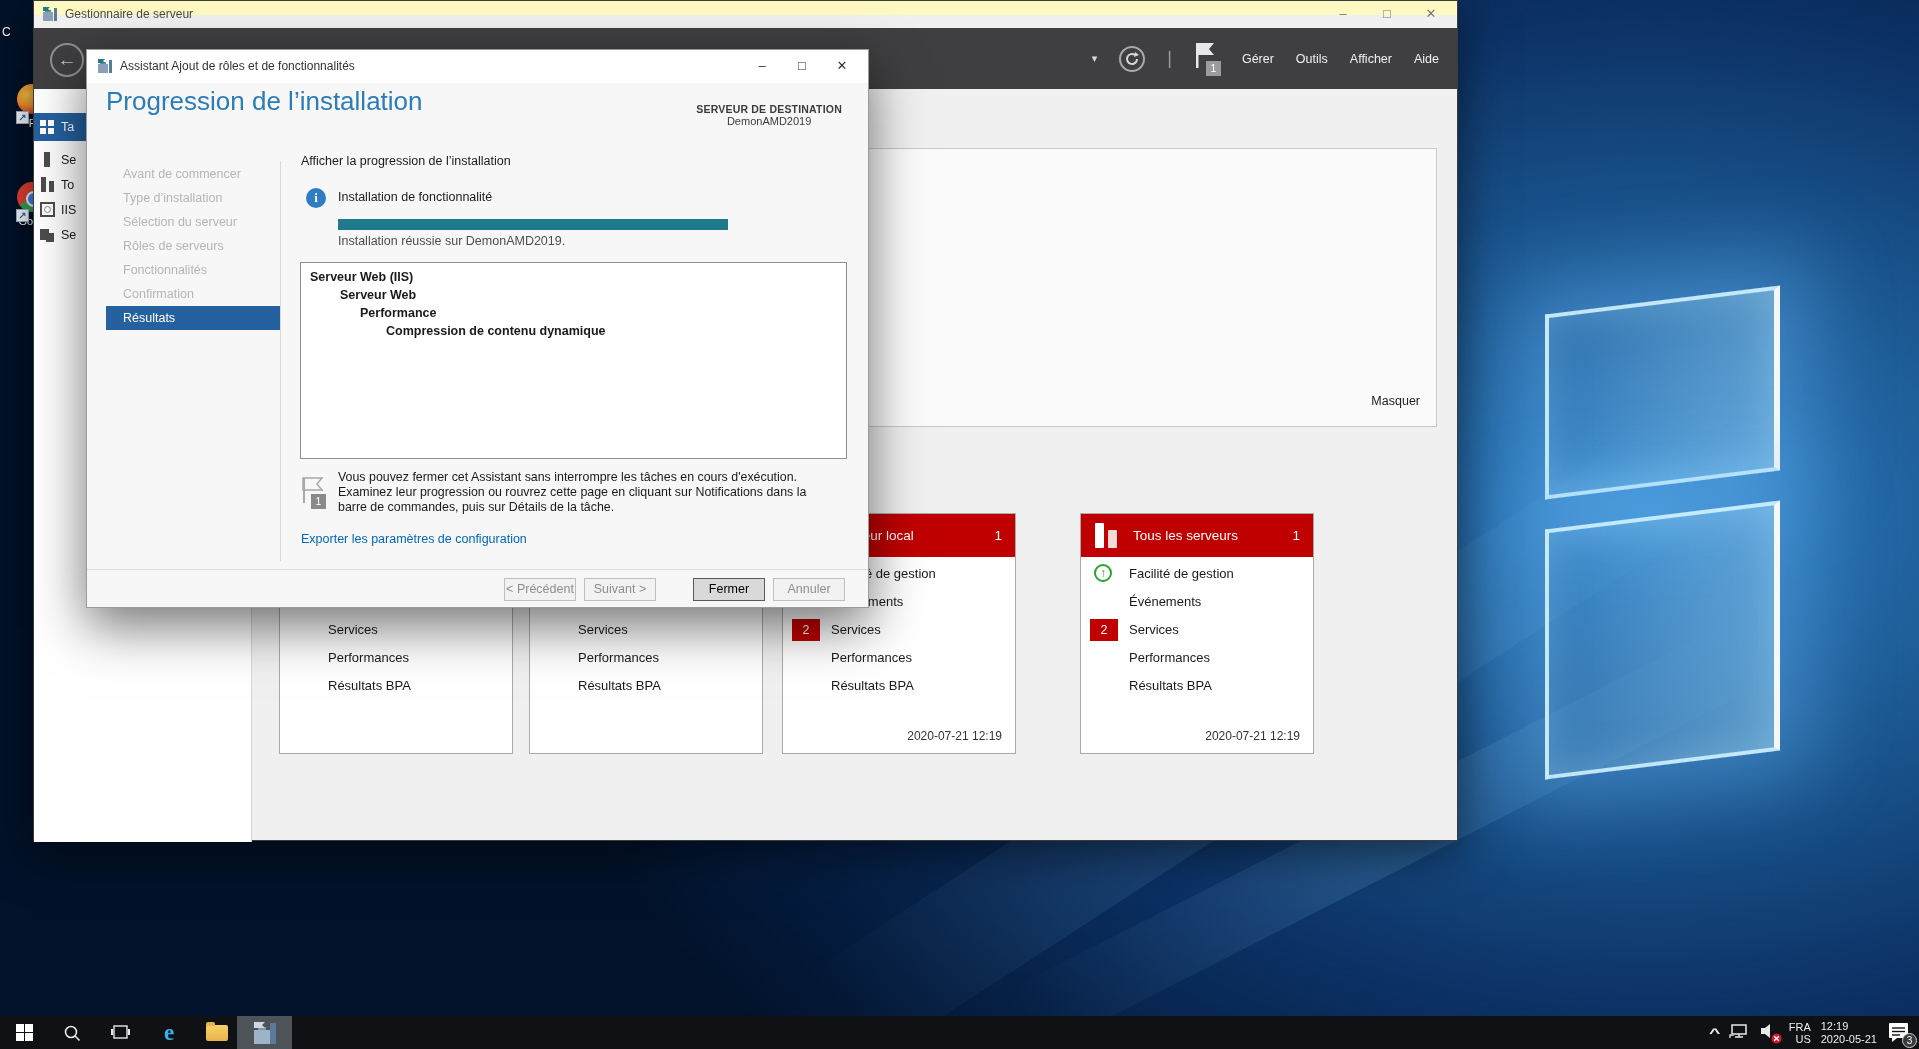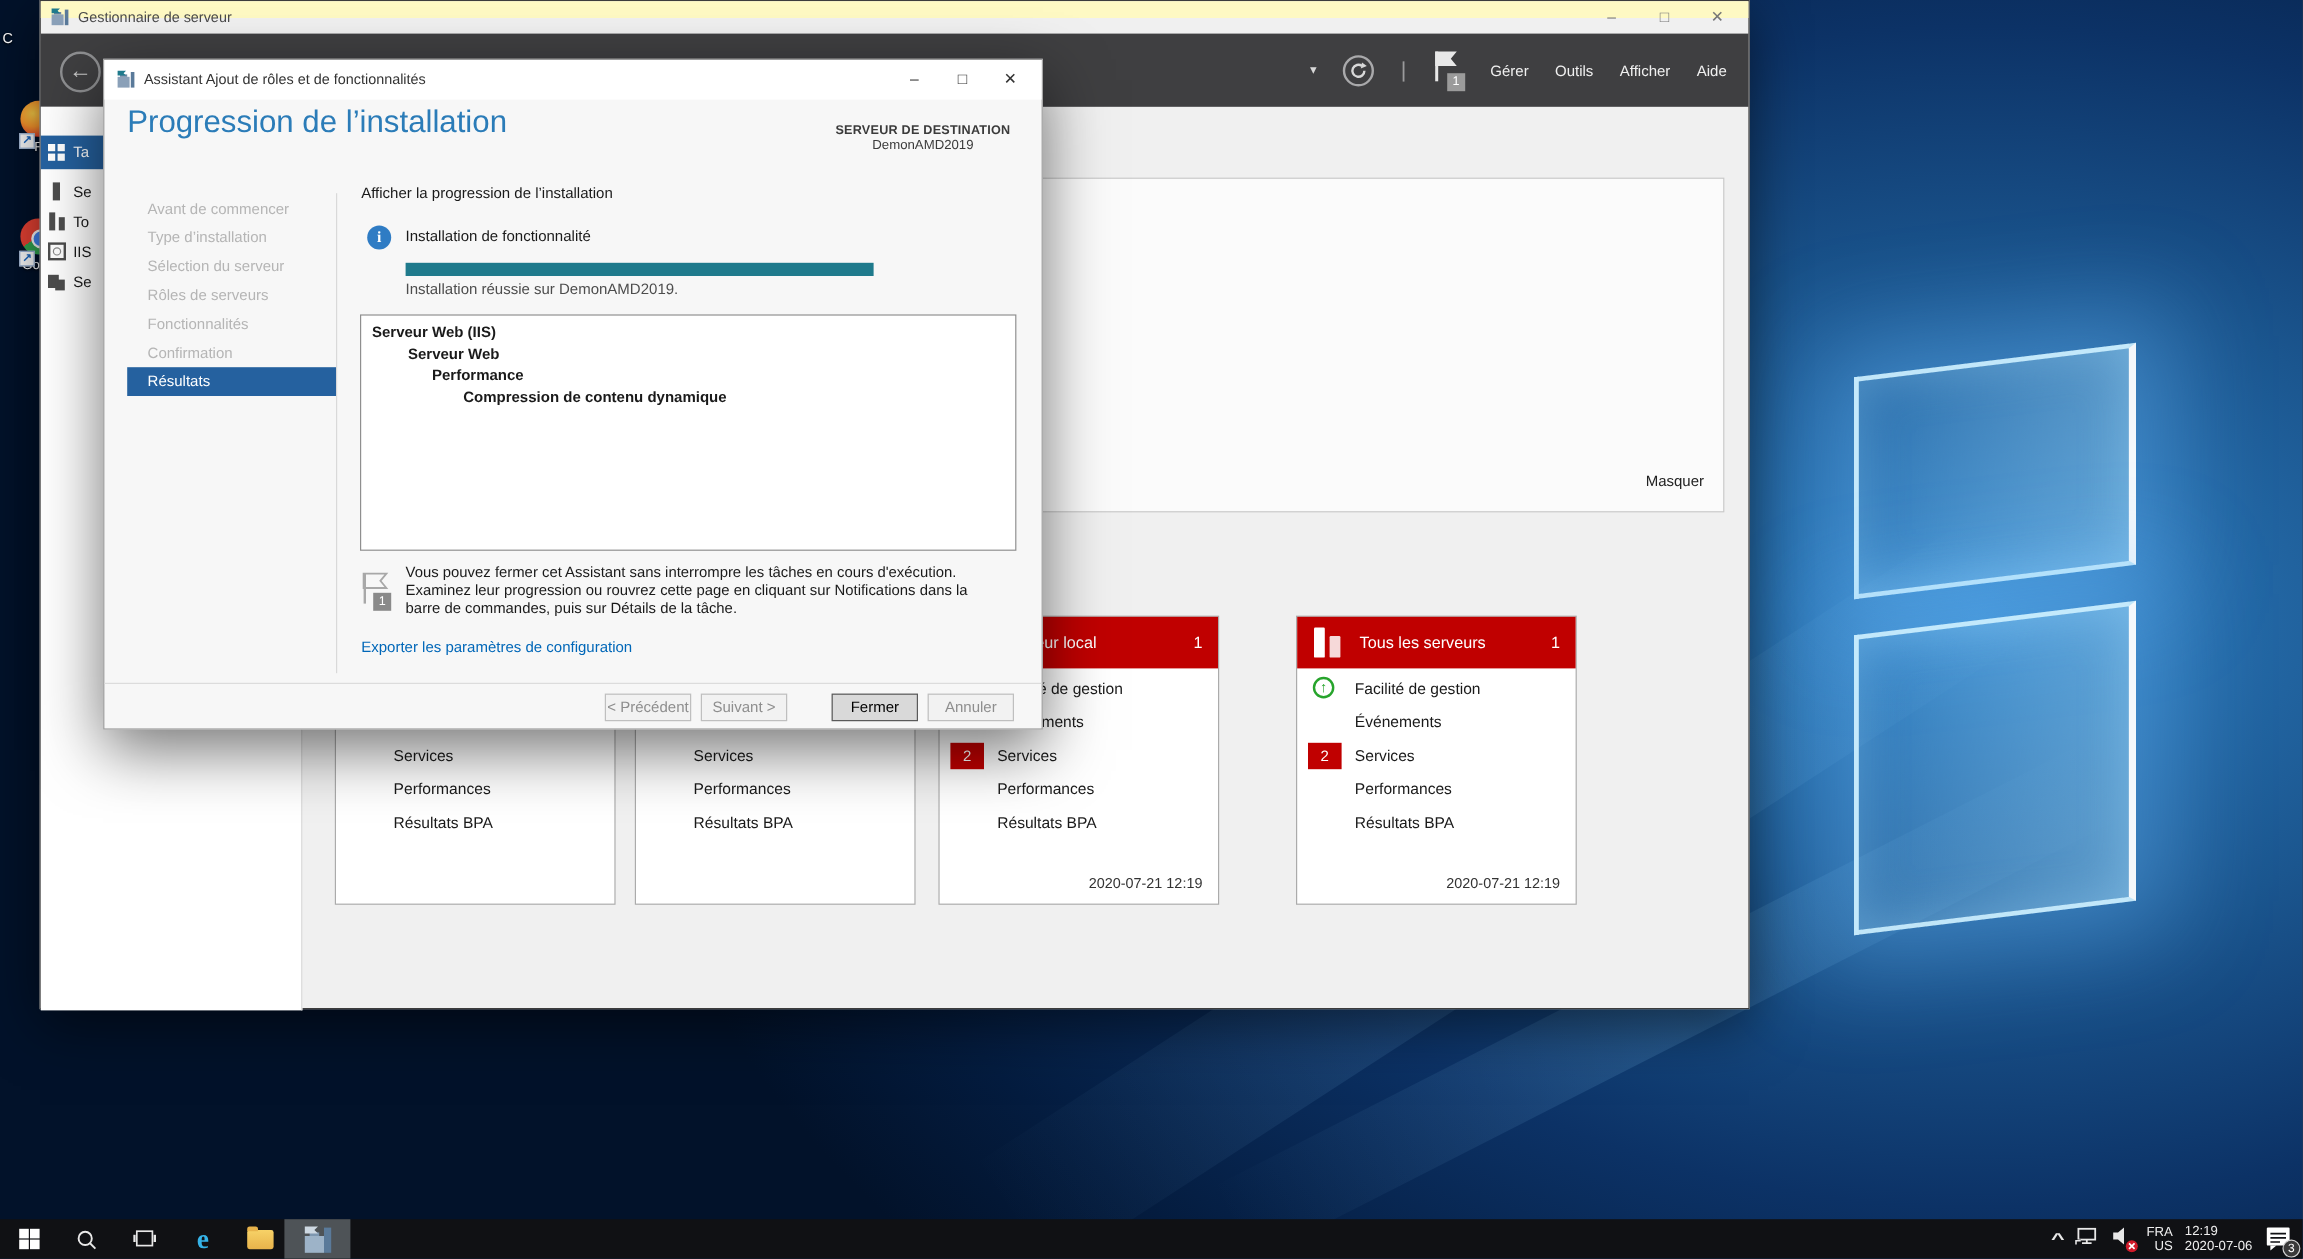--- a/index.html
+++ b/index.html
@@ -448,21 +448,21 @@
             <circle cx="5.5" cy="5.5" r="5" fill="#d11a2a"></circle>
             <path d="M3.2 3.2 L7.8 7.8 M7.8 3.2 L3.2 7.8" stroke="#fff" stroke-width="1.4"></path>
           </svg>
       </span>
       <span class="lang">
         <div>FRA</div>
         <div>US</div>
       </span>
       <span class="clock">
         <div>12:19</div>
-        <div>2020-07-06</div>
+        <div>2020-05-21</div>
       </span>
       <span class="ac-wrap">
         <svg width="24" height="24">
             <rect x="2" y="3" width="19" height="15" rx="1" fill="#fff"></rect>
             <polygon points="5,18 5,22 10,18" fill="#fff"></polygon>
             <line x1="5" y1="8" x2="18" y2="8" stroke="#101114" stroke-width="1.4"></line>
             <line x1="5" y1="11.5" x2="18" y2="11.5" stroke="#101114" stroke-width="1.4"></line>
             <line x1="5" y1="15" x2="13" y2="15" stroke="#101114" stroke-width="1.4"></line>
           </svg>
         <span class="ac-badge">3</span>

